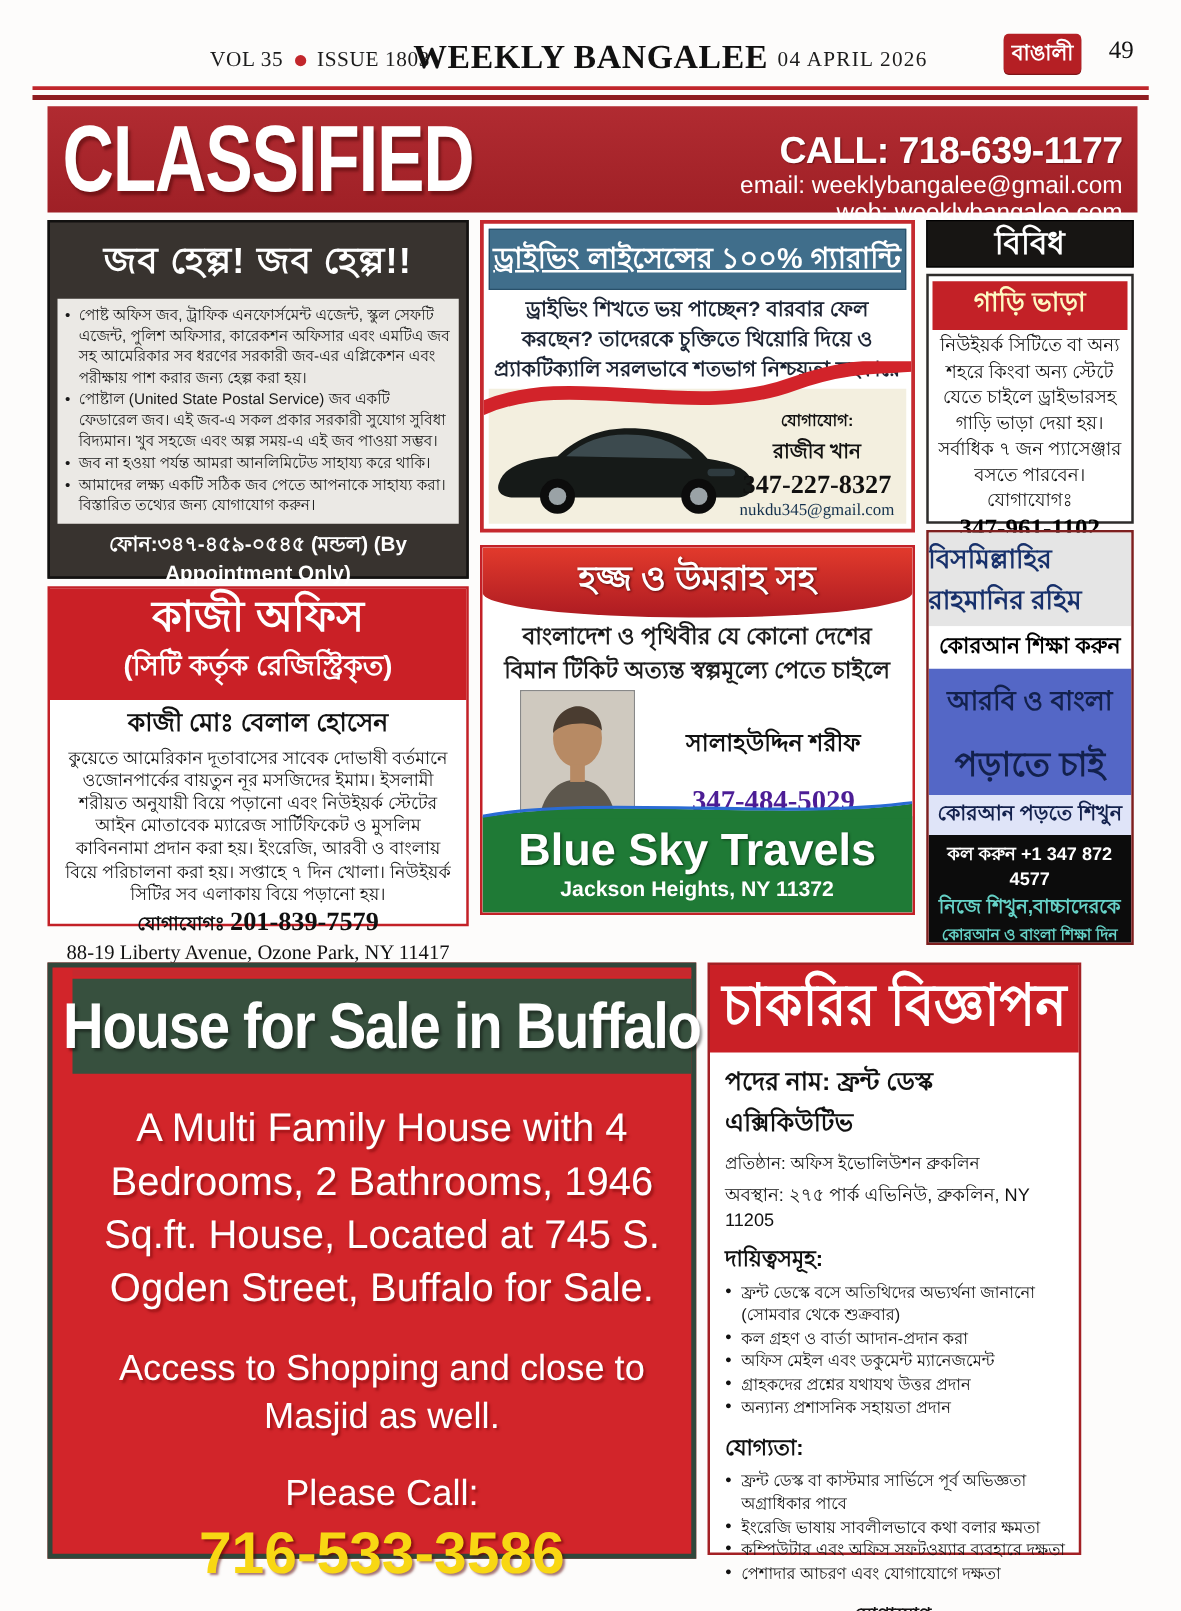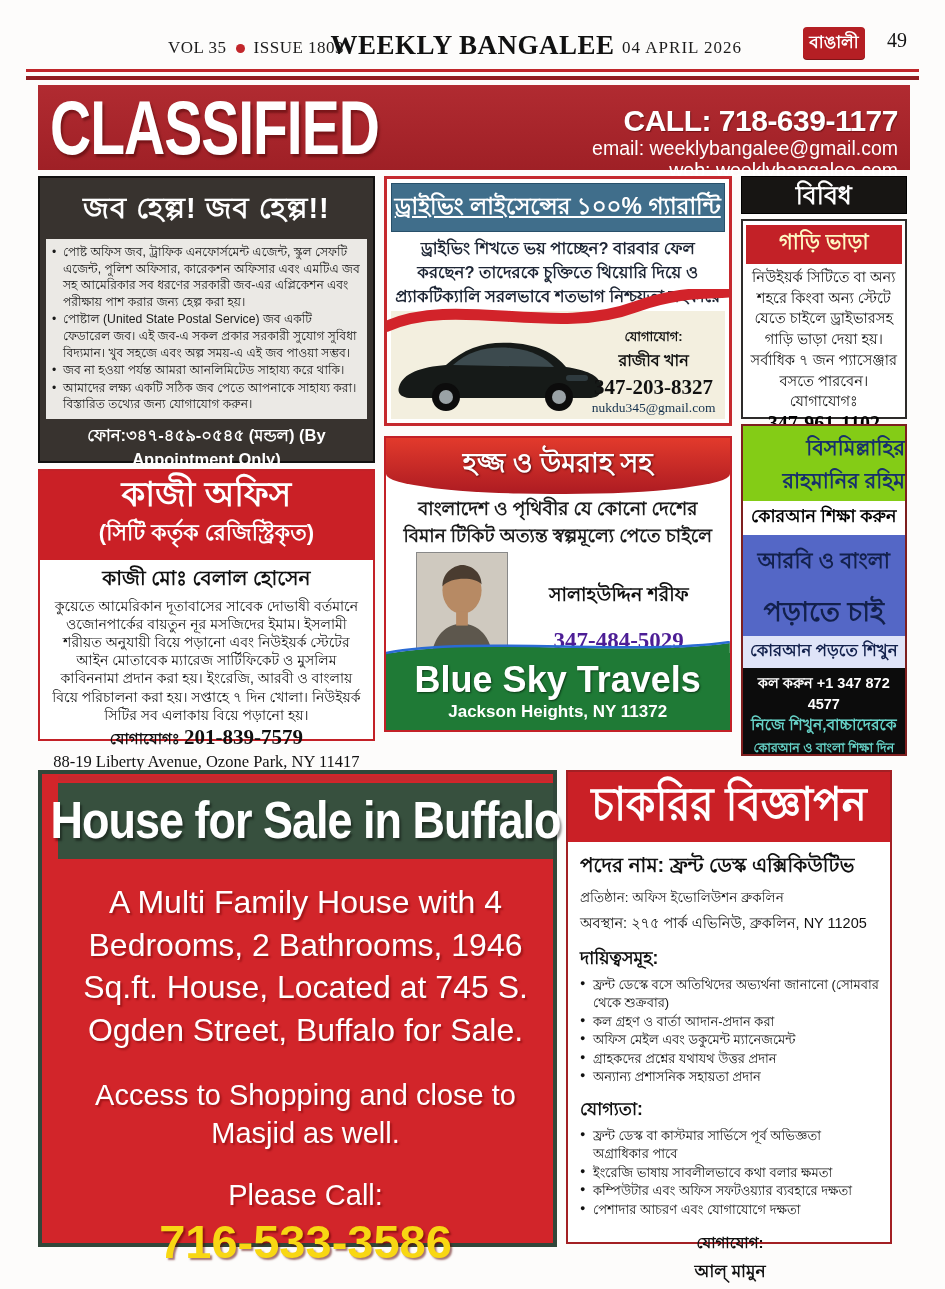--- a/index.html
+++ b/index.html
@@ -88,21 +88,21 @@
   
   .bibidh { height:38px; background:#171513; border:1px solid #000; color:#fff; text-align:center; font-weight:700; font-size:25px; line-height:36px; }
   .ad-rental { height:200px; border:2px solid #2d2b2a; background:#fff; padding:4px 3px; text-align:center; }
   .rental-bar { background:#c32127; color:#fef9c3; font-weight:700; font-size:21px; padding:1px 0 3px; }
   .rental-body { font-size:14.6px; color:#111; line-height:1.42; margin-top:3px; }
   .rental-phone { font-family:"Liberation Serif", serif; font-weight:700; font-size:20px; color:#000; }
   .rental-hours { font-family:"Liberation Serif", serif; font-size:13.5px; color:#111; }
   .rental-ref { font-style:italic; font-size:11.5px; text-align:right; color:#222; padding-right:2px; }
 
   .ad-quran { height:332px; border:2px solid #7e1f1f; display:flex; flex-direction:column; overflow:hidden; }
-  .quran-teal { background:#84cc16; color:#17306b; text-align:right; font-weight:700; font-size:21px; line-height:1.55; padding:6px 0 4px; }
+  .quran-teal { background:#e5e5e5; color:#17306b; text-align:left; font-weight:700; font-size:21px; line-height:1.55; padding:6px 0 4px; }
   .quran-white { background:#fff; color:#000; text-align:center; font-weight:700; font-size:17.5px; padding:2px 0 3px; }
   .quran-blue { background:#5467c6; color:#13214d; text-align:center; flex:1; }
   .quran-langs { font-weight:700; font-size:21.5px; margin-top:9px; }
   .quran-want { font-weight:700; font-size:27px; margin-top:11px; }
   .quran-light { background:#dfe4f8; color:#13214d; text-align:center; font-weight:700; font-size:16.5px; padding:2px 0 3px; }
   .quran-black { background:#0c0c0c; text-align:center; padding:4px 0 6px; }
   .quran-call { color:#fff; font-weight:700; font-size:14.5px; }
   .quran-self1 { color:#66d2c7; font-weight:700; font-size:15.5px; margin-top:1px; }
   .quran-self2 { color:#66d2c7; font-weight:700; font-size:12.5px; }
 
@@ -111,21 +111,21 @@
   .house-redline { height:5px; background:#c5292e; margin:2px 0 0; }
   .house-header { background:#37503e; height:76px; display:flex; align-items:center; justify-content:center; margin-top:2px; }
   .house-title { color:#fff; font-weight:900; font-size:45px; letter-spacing:-1px; transform:scaleY(1.15); text-shadow:2px 2px 2px rgba(0,0,0,.4); white-space:nowrap; }
   .house-body { color:#fff; text-align:center; padding:22px 14px 0; text-shadow:2px 2px 2px rgba(100,0,0,.45); }
   .house-p1 { font-size:32px; line-height:1.33; }
   .house-p2 { font-size:29px; line-height:1.3; margin-top:26px; }
   .house-call { font-size:29px; margin-top:26px; }
   .house-phone { color:#f8d713; font-weight:700; font-size:47px; margin-top:2px; text-shadow:2px 2px 2px rgba(90,0,0,.55); }
 
   
-  .ad-jobpost { width:326px; height:474px; border:2px solid #a32024; background:#fff; }
+  .ad-jobpost { width:299px; height:474px; border:2px solid #a32024; background:#fff; }
   .jobpost-header { background:#ca2026; height:70px; display:flex; align-items:center; justify-content:center; }
   .jobpost-title { color:#fff; font-weight:700; font-size:42px; transform:scaleY(1.1); }
   .jobpost-body { padding:8px 10px 0 12px; color:#111; }
   .jobpost-pos { font-weight:700; font-size:20px; }
   .jobpost-org { font-size:13.5px; margin-top:4px; }
   .jobpost-loc { font-size:14.5px; margin-top:2px; }
   .jobpost-h { font-weight:700; font-size:17.5px; margin-top:9px; }
   .jobpost-body ul { list-style:none; margin-top:2px; }
   .jobpost-body li { font-size:13px; line-height:1.42; padding-left:13px; position:relative; }
   .jobpost-body li::before { content:"●"; position:absolute; left:0; top:1px; font-size:9px; }
@@ -207,21 +207,21 @@
           <path d="M62,40 C78,26 96,21 120,23 C142,25 155,33 163,42 Z" fill="#3c4a4e"></path>
           <circle cx="55" cy="72" r="14" fill="#0c0c0c"></circle>
             <circle cx="55" cy="72" r="7" fill="#9aa2a6"></circle>
           <circle cx="168" cy="72" r="14" fill="#0c0c0c"></circle>
             <circle cx="168" cy="72" r="7" fill="#9aa2a6"></circle>
           <rect x="175" y="50" width="22" height="6" rx="3" fill="#2e3a3e"></rect>
         </svg>
         <div class="driving-contact">
           <div class="lbl">যোগাযোগ:</div>
           <div class="nm">রাজীব খান</div>
-          <div class="ph">347-203-8327</div>
+          <div class="ph">347-227-8327</div>
           <div class="em">nukdu345@gmail.com</div>
         </div>
       </div>
     </div>
 
     <div class="ad-hajj">
       <div class="hajj-header">হজ্জ ও উমরাহ সহ</div>
       <div class="hajj-body">বাংলাদেশ ও পৃথিবীর যে কোনো দেশের</div>
       <div class="hajj-body">বিমান টিকিট অত্যন্ত স্বল্পমূল্যে পেতে চাইলে</div>
       <div class="hajj-mid">

